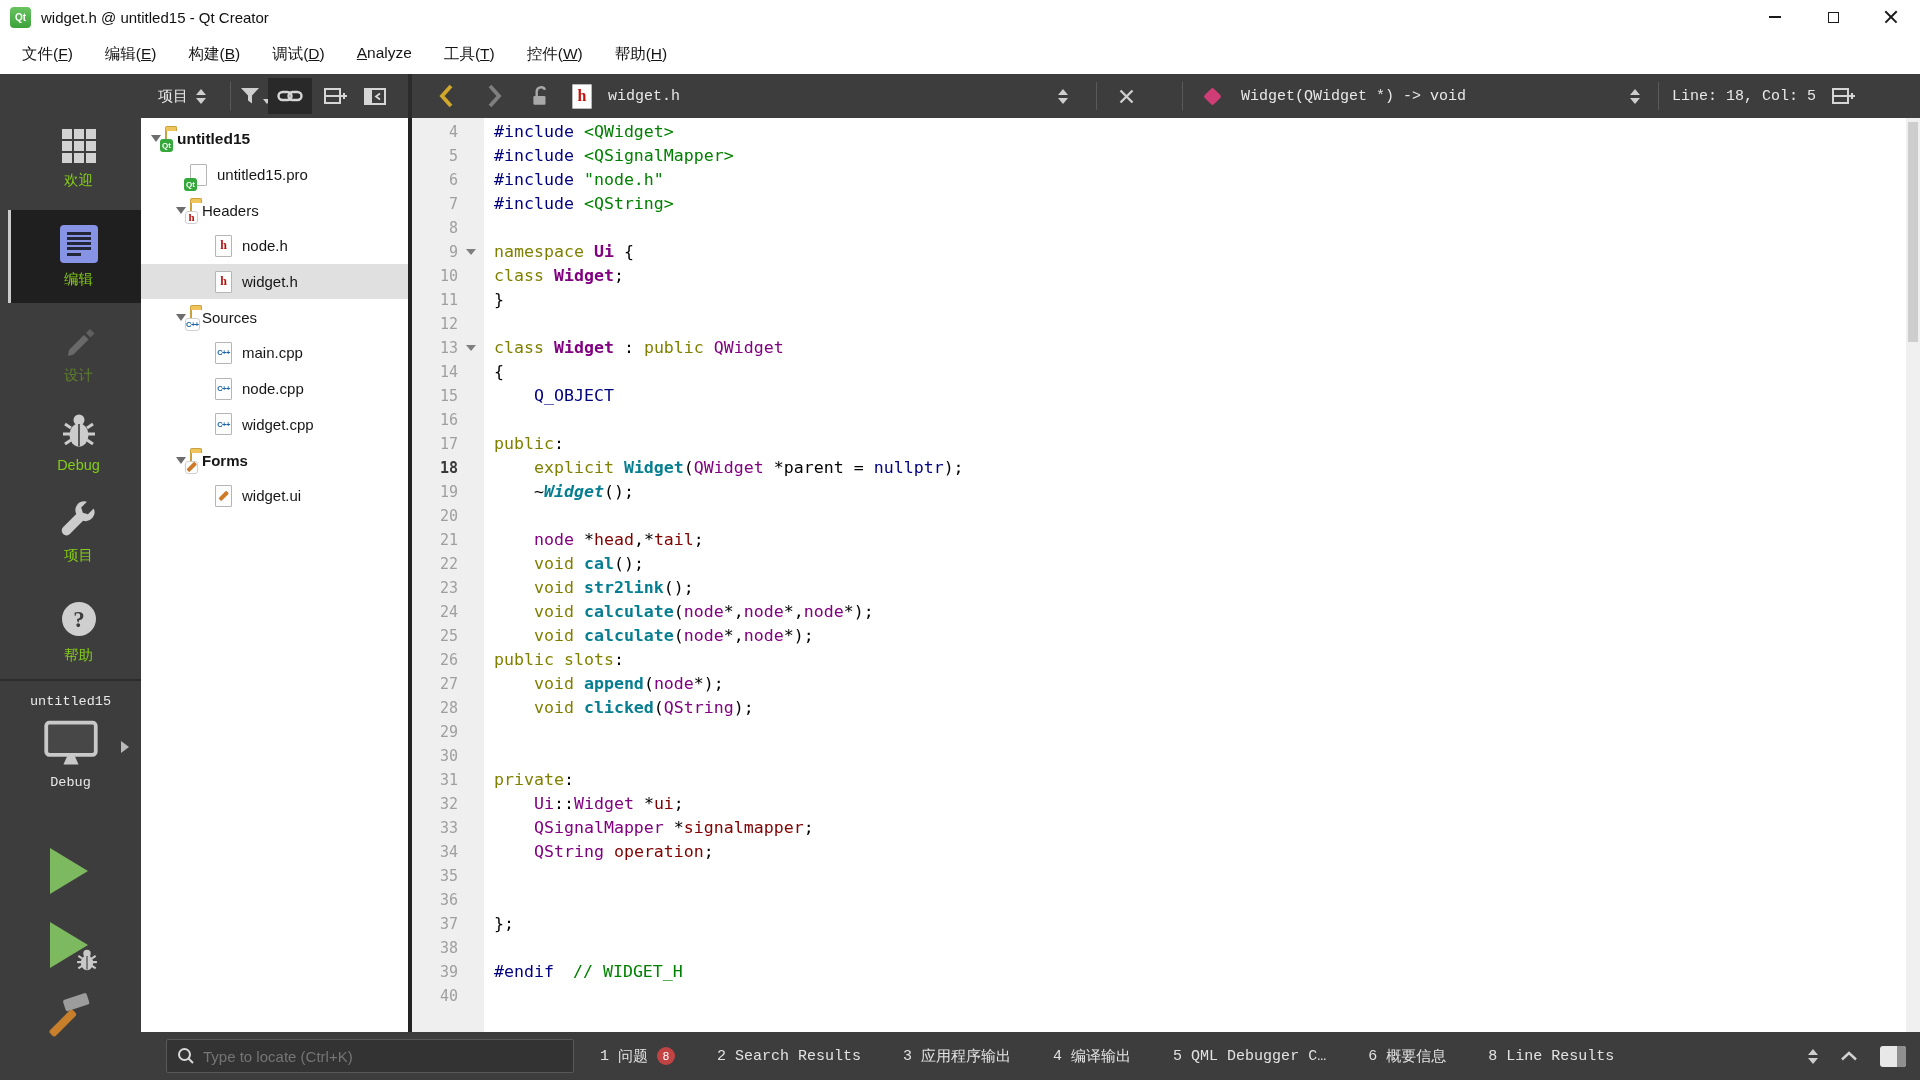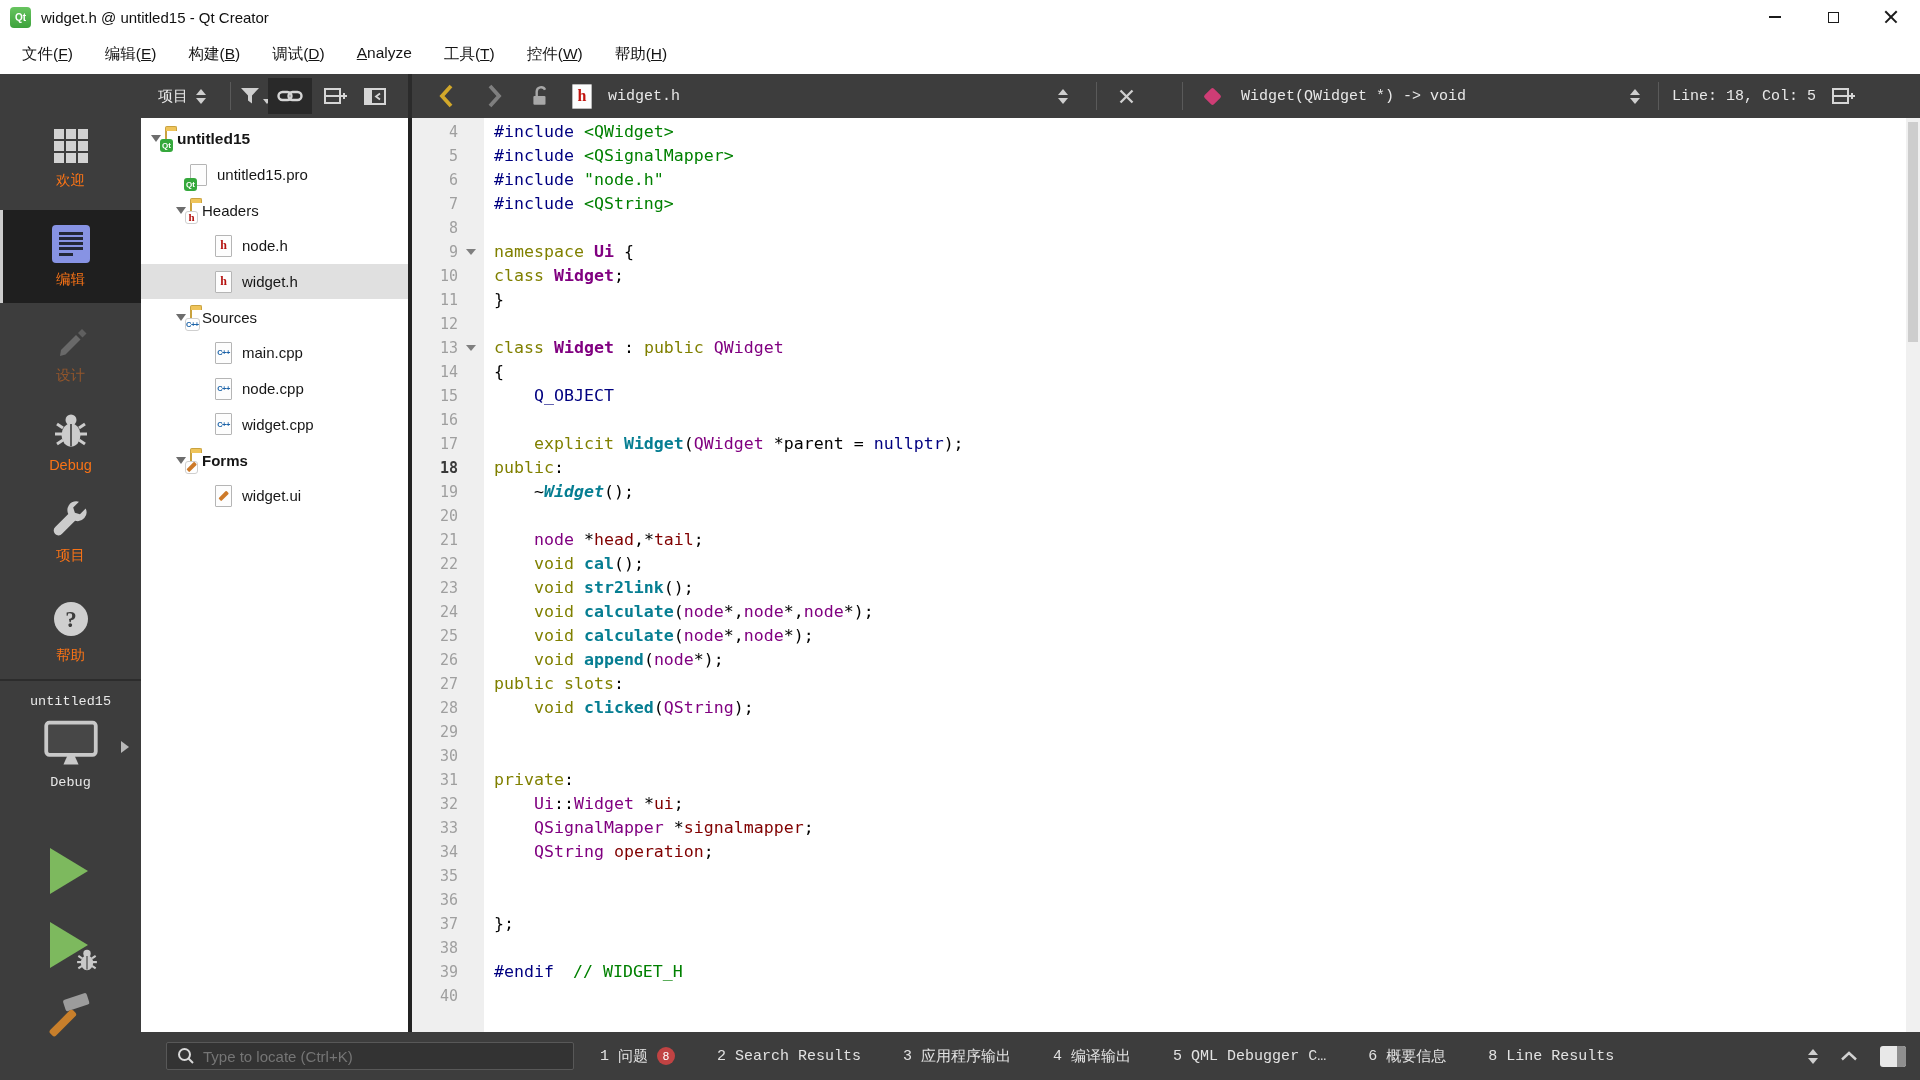--- a/index.html
+++ b/index.html
@@ -45,22 +45,22 @@
 .tb-text { font-family:"Liberation Mono", monospace; font-size:15px; color:#e8e8e8; white-space:nowrap; }
 .mini-caret { width:0; height:0; border-left:4px solid transparent; border-right:4px solid transparent;
   border-top:5px solid #cfcfcf; margin-left:3px; margin-top:10px; }
 .page-lg { position:relative; width:20px; height:25px; background:#fdfdfd; border:1px solid #b9b9b9;
   border-radius:1px; display:flex; align-items:center; justify-content:center; }
 .page-lg .h { color:#c21510; font-weight:bold; font-size:16px; font-family:"Liberation Serif",serif; }
 .diamond { width:13px; height:13px; background:#ce3d75; transform:rotate(45deg); border-radius:2px; }
 
 
 #sidebar { position:absolute; left:0; top:118px; width:141px; height:962px; background:#3d3d3d; }
-.mode { position:absolute; left:0; width:141px; display:flex; flex-direction:column;
-  align-items:center; justify-content:flex-start; color:#f97316; font-size:14.5px; }
+.mode { position:absolute; left:8px; width:141px; display:flex; flex-direction:column;
+  align-items:center; justify-content:flex-start; color:#84cc16; font-size:14.5px; }
 .mode .lbl { margin-top:7px; }
 .mode.selected { background:#1f1f1f; }
 .mode.selected::before { content:""; position:absolute; left:0; top:0; bottom:0; width:3px; background:#cccccc; }
 .mode.disabled { opacity:.45; }
 .edit-ic { width:38px; height:38px; border-radius:4px; background:#8793e4; padding:7px 7px;
   display:flex; flex-direction:column; justify-content:space-between; }
 .edit-ic i { display:block; height:3px; background:#232838; }
 .edit-ic i:last-child { width:60%; }
 #kit-divider { position:absolute; left:0; top:561px; width:141px; height:2px; background:#2c2c2c; }
 #kit { position:absolute; left:0; top:576px; width:141px; text-align:center; color:#e8e8e8;
@@ -118,21 +118,21 @@
 .tok-fni { color:var(--c-fn); font-weight:bold; font-style:italic; }
 .tok-mem { color:var(--c-mem); } .tok-mac { color:var(--c-mac); } .tok-cm { color:var(--c-cm);margin-left:9px; }
 .tok-pl { color:#000; }
 #vscroll { position:absolute; right:0; top:0; width:14px; height:100%; background:#f0f0f0; }
 #vthumb { position:absolute; left:2px; right:2px; top:4px; height:220px; background:#cdcdcd; }
 
 
 #bottombar { position:absolute; left:141px; right:0; bottom:0; height:48px; background:#3d3d3d;
   display:flex; align-items:center; color:#e2e2e2; }
 #bb-toggle { margin-left:11px; flex:none; }
-#locator { margin-left:14px; width:408px; height:28px; background:#333333; border:1px solid #585858;
+#locator { margin-left:14px; width:408px; height:34px; background:#333333; border:1px solid #585858;
   border-radius:2px; display:flex; align-items:center; flex:none; }
 #locator input { background:transparent; border:none; outline:none; color:#9c9c9c; font-size:15px;
   font-family:"Liberation Sans",sans-serif; width:330px; }
 #panes { margin-left:26px; display:flex; gap:42px; font-family:"Liberation Mono",monospace;
   font-size:15px; white-space:nowrap; }
 .pane { display:flex; align-items:center; gap:9px; }
 .badge { background:#c14343; color:#fff; border-radius:50%; width:18px; height:18px; font-size:11.5px;
   display:flex; align-items:center; justify-content:center; font-family:"Liberation Sans",sans-serif; }
 #bb-right { margin-left:auto; display:flex; align-items:center; gap:22px; margin-right:14px; }
 .panel-ic { width:26px; height:21px; border-radius:3px; background:#e8e8e8; position:relative; }
@@ -639,31 +639,31 @@
         <div class="cl"><span class="tok-pp">#include </span><span class="tok-str">&lt;QString&gt;</span></div>
         <div class="cl"></div>
         <div class="cl"><span class="tok-kw">namespace </span><span class="tok-tyb">Ui</span><span class="tok-pl"> {</span></div>
         <div class="cl"><span class="tok-kw">class </span><span class="tok-tyb">Widget</span><span class="tok-pl">;</span></div>
         <div class="cl"><span class="tok-pl">}</span></div>
         <div class="cl"></div>
         <div class="cl"><span class="tok-kw">class </span><span class="tok-tyb">Widget</span><span class="tok-pl"> : </span><span class="tok-kw">public</span><span class="tok-pl"> </span><span class="tok-ty">QWidget</span></div>
         <div class="cl"><span class="tok-pl">{</span></div>
         <div class="cl"><span class="tok-pl">    </span><span class="tok-mac">Q_OBJECT</span></div>
         <div class="cl"></div>
+        <div class="cl"><span class="tok-kw">public</span><span class="tok-pl">:</span></div>
         <div class="cl"><span class="tok-pl">    </span><span class="tok-kw">explicit </span><span class="tok-fn">Widget</span><span class="tok-pl">(</span><span class="tok-ty">QWidget</span><span class="tok-pl"> *parent = </span><span class="tok-mac">nullptr</span><span class="tok-pl">);</span></div>
-        <div class="cl"><span class="tok-kw">public</span><span class="tok-pl">:</span></div>
         <div class="cl"><span class="tok-pl">    ~</span><span class="tok-fni">Widget</span><span class="tok-pl">();</span></div>
         <div class="cl"></div>
         <div class="cl"><span class="tok-pl">    </span><span class="tok-ty">node</span><span class="tok-pl"> *</span><span class="tok-mem">head</span><span class="tok-pl">,*</span><span class="tok-mem">tail</span><span class="tok-pl">;</span></div>
         <div class="cl"><span class="tok-pl">    </span><span class="tok-kw">void </span><span class="tok-fn">cal</span><span class="tok-pl">();</span></div>
         <div class="cl"><span class="tok-pl">    </span><span class="tok-kw">void </span><span class="tok-fn">str2link</span><span class="tok-pl">();</span></div>
         <div class="cl"><span class="tok-pl">    </span><span class="tok-kw">void </span><span class="tok-fn">calculate</span><span class="tok-pl">(</span><span class="tok-ty">node</span><span class="tok-pl">*,</span><span class="tok-ty">node</span><span class="tok-pl">*,</span><span class="tok-ty">node</span><span class="tok-pl">*);</span></div>
         <div class="cl"><span class="tok-pl">    </span><span class="tok-kw">void </span><span class="tok-fn">calculate</span><span class="tok-pl">(</span><span class="tok-ty">node</span><span class="tok-pl">*,</span><span class="tok-ty">node</span><span class="tok-pl">*);</span></div>
+        <div class="cl"><span class="tok-kw">public slots</span><span class="tok-pl">:</span></div>
         <div class="cl"><span class="tok-pl">    </span><span class="tok-kw">void </span><span class="tok-fn">append</span><span class="tok-pl">(</span><span class="tok-ty">node</span><span class="tok-pl">*);</span></div>
-        <div class="cl"><span class="tok-kw">public slots</span><span class="tok-pl">:</span></div>
         <div class="cl"><span class="tok-pl">    </span><span class="tok-kw">void </span><span class="tok-fn">clicked</span><span class="tok-pl">(</span><span class="tok-ty">QString</span><span class="tok-pl">);</span></div>
         <div class="cl"></div>
         <div class="cl"></div>
         <div class="cl"><span class="tok-kw">private</span><span class="tok-pl">:</span></div>
         <div class="cl"><span class="tok-pl">    </span><span class="tok-ty">Ui</span><span class="tok-pl">::</span><span class="tok-ty">Widget</span><span class="tok-pl"> *</span><span class="tok-mem">ui</span><span class="tok-pl">;</span></div>
         <div class="cl"><span class="tok-pl">    </span><span class="tok-ty">QSignalMapper</span><span class="tok-pl"> *</span><span class="tok-mem">signalmapper</span><span class="tok-pl">;</span></div>
         <div class="cl"><span class="tok-pl">    </span><span class="tok-ty">QString</span><span class="tok-pl"> </span><span class="tok-mem">operation</span><span class="tok-pl">;</span></div>
         <div class="cl"></div>
         <div class="cl"></div>
         <div class="cl"><span class="tok-pl">};</span></div>

